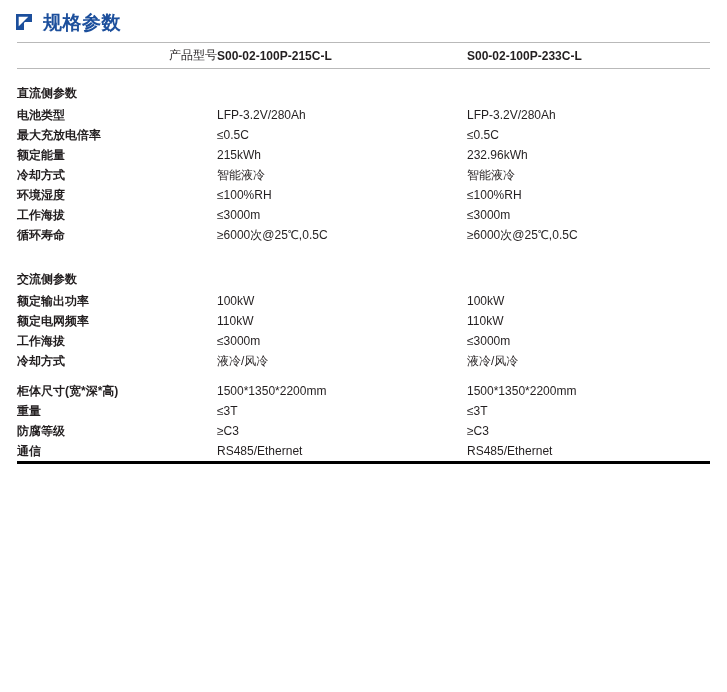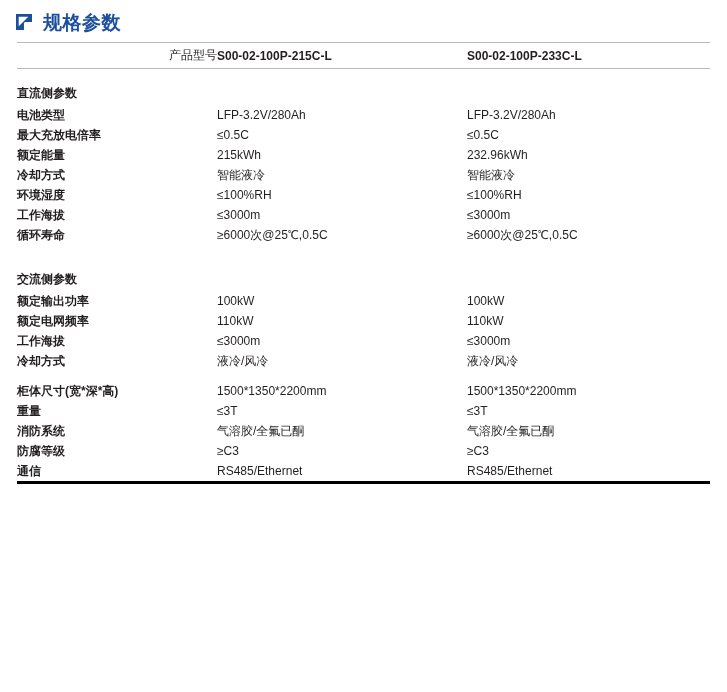--- a/index.html
+++ b/index.html
@@ -208,25 +208,20 @@
         <td class="cell-label">柜体尺寸(宽*深*高)</td>
         <td class="cell-value">1500*1350*2200mm</td>
         <td class="cell-value">1500*1350*2200mm</td>
       </tr>
       <tr class="data-row">
         <td class="cell-label">重量</td>
         <td class="cell-value">≤3T</td>
         <td class="cell-value">≤3T</td>
       </tr>
       <tr class="data-row">
-        <td class="cell-label">消防系统</td>
-        <td class="cell-value">气溶胶/全氟已酮</td>
-        <td class="cell-value">气溶胶/全氟已酮</td>
-      </tr>
-      <tr class="data-row">
         <td class="cell-label">防腐等级</td>
         <td class="cell-value">≥C3</td>
         <td class="cell-value">≥C3</td>
       </tr>
       <tr class="data-row last-row">
         <td class="cell-label">通信</td>
         <td class="cell-value">RS485/Ethernet</td>
         <td class="cell-value">RS485/Ethernet</td>
       </tr>
 

